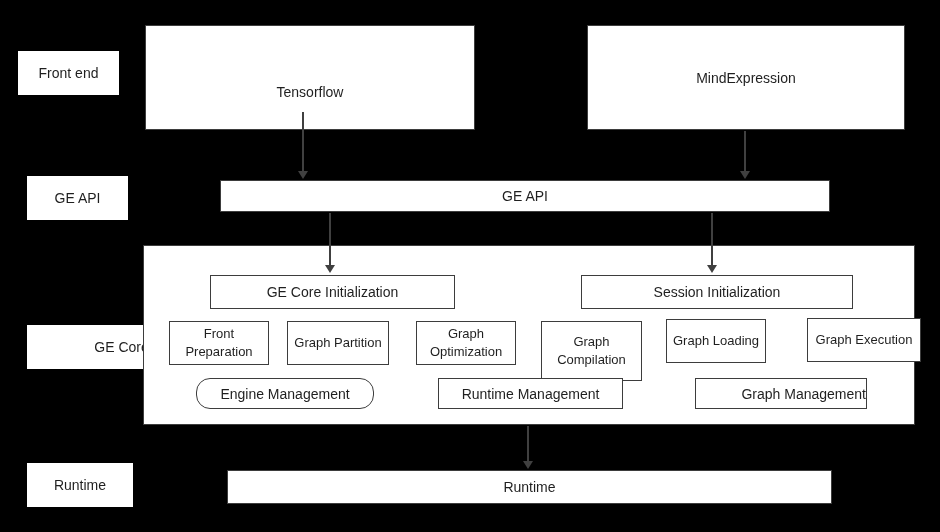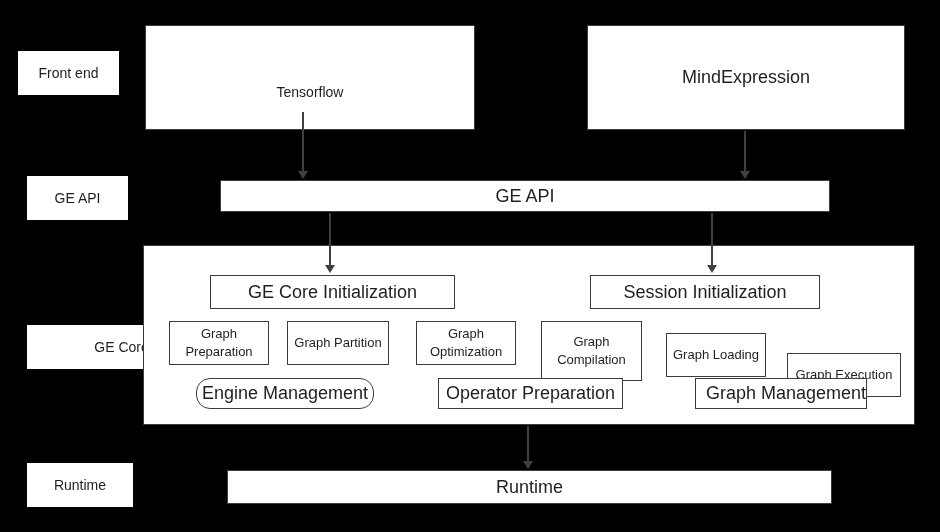--- a/index.html
+++ b/index.html
@@ -35,21 +35,21 @@
     position:absolute;
     background:var(--box_bg);
     border:1px solid var(--box_border);
     box-sizing:border-box;
   }
   .center{
     display:flex;
     align-items:center;
     justify-content:center;
     text-align:center;
-    font-size:18px;
+    font-size:14px;
   }
   .outer-title{
     position:absolute;
     left:0;right:0;
     top:22px;
     text-align:center;
     font-size:14px;
     margin-top:36px;
   }
   .stage{
@@ -99,48 +99,48 @@
 
   <div class="box center" style="left:220px;top:180px;width:610px;height:32px;">
     <span>GE API</span>
   </div>
 
   <div class="box" style="left:143px;top:245px;width:772px;height:180px;">
 
     <div class="box center" style="left:66px;top:29px;width:245px;height:34px;">
       <span>GE Core Initialization</span>
     </div>
-    <div class="box center" style="left:446px;top:29px;width:230px;height:34px;">
+    <div class="box center" style="left:437px;top:29px;width:272px;height:34px;">
       <span>Session Initialization</span>
     </div>
 
     <div class="box center stage" style="left:25px;top:75px;width:100px;height:44px;">
-      <span>Graph Preparation</span>
+      <span>Front Preparation</span>
     </div>
     <div class="box center stage" style="left:143px;top:75px;width:102px;height:44px;">
       <span>Graph Partition</span>
     </div>
     <div class="box center stage" style="left:272px;top:75px;width:100px;height:44px;">
       <span>Graph Optimization</span>
     </div>
     <div class="box center stage" style="left:397px;top:75px;width:101px;height:60px;">
       <span>Graph Compilation</span>
     </div>
-    <div class="box center stage" style="left:522px;top:87px;width:100px;height:44px;">
+    <div class="box center stage" style="left:522px;top:73px;width:100px;height:44px;">
       <span>Graph Loading</span>
     </div>
-    <div class="box center stage" style="left:643px;top:72px;width:114px;height:44px;margin-top:35px;">
+    <div class="box center stage" style="left:663px;top:72px;width:114px;height:44px;">
       <span>Graph Execution</span>
     </div>
 
     <div class="box center" style="left:52px;top:132px;width:178px;height:31px;border-radius:14px;">
       <span>Engine Management</span>
     </div>
     <div class="box center" style="left:294px;top:132px;width:185px;height:31px;">
-      <span>Operator Preparation</span>
+      <span>Runtime Management</span>
     </div>
     <div class="box center" style="left:551px;top:132px;width:172px;height:31px;justify-content:flex-end;">
       <span>Graph Management</span>
     </div>
   </div>
 
   <div class="box center" style="left:227px;top:470px;width:605px;height:34px;">
     <span>Runtime</span>
   </div>
 

